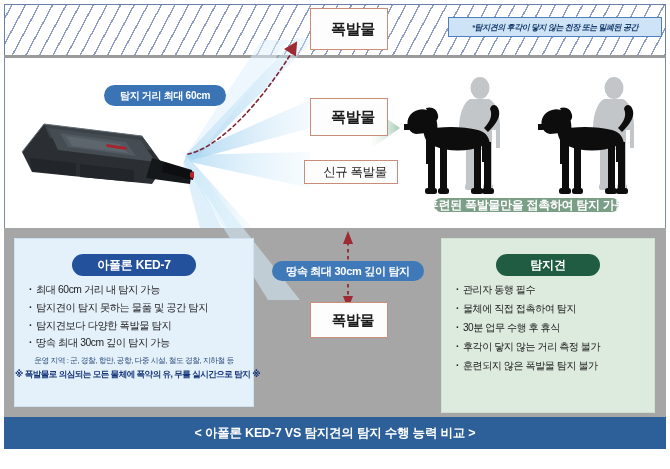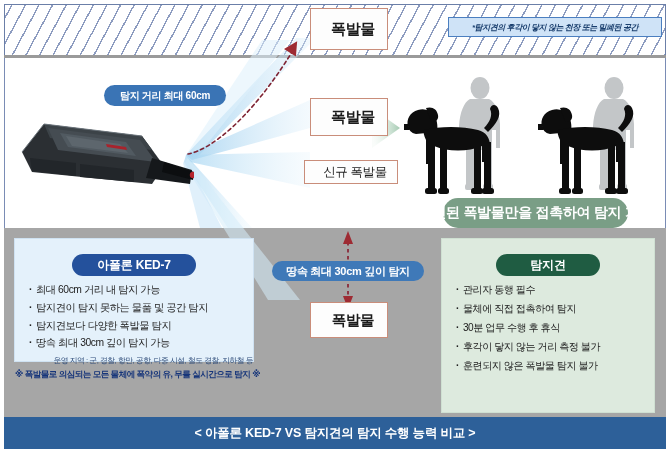--- a/index.html
+++ b/index.html
@@ -92,21 +92,21 @@
     display: flex; align-items: center; justify-content: center;
     color: #1a3f6e; font-size: 8px; font-weight: bold;
     letter-spacing: -0.45px; white-space: nowrap; font-style: italic;
   }
 
   
   .panel {
     position: absolute; padding-top: 4px;
   }
   .panel-left {
-    left: 14px; top: 238px; width: 240px; height: 124px;
+    left: 14px; top: 238px; width: 240px; height: 169px;
     background: #e4f1fb; border: 1px solid #cfe2f2;
   }
   .panel-right {
     left: 441px; top: 238px; width: 214px; height: 175px;
     background: #ddeade; border: 1px solid #cfe0d2;
   }
   .panel-title {
     margin: 11px auto 8px auto;
     border-radius: 999px;
     display: flex; align-items: center; justify-content: center;
@@ -118,21 +118,21 @@
 
   .bullets { list-style: none; margin: 0 0 0 14px; padding: 0; }
   .bullets li {
     font-size: 10.3px; color: #222222; letter-spacing: -0.45px;
     margin-bottom: 6.5px; white-space: nowrap; line-height: 1.1;
   }
   .bullets li::before { content: "\00B7"; margin-right: 4px; font-weight: bold; }
   .bullets.green li { font-size: 10.1px; margin-bottom: 8px; }
 
   .note1 {
-    text-align: right; font-size: 7.8px; color: #2f4d7a;
+    text-align: center; font-size: 7.8px; color: #2f4d7a;
     letter-spacing: -0.5px; margin-top: 3px; white-space: nowrap;
   }
   .note2 {
     text-align: center; font-size: 8.6px; color: #16357a; font-weight: bold;
     letter-spacing: -0.55px; margin-top: 3px; white-space: nowrap;
   }
 
   
   .bottomglow {
     position: absolute; left: 0; top: 449px; width: 670px; height: 20px;
@@ -287,21 +287,21 @@
   <div class="cnote">*탐지견의 후각이 닿지 않는 천장 또는 밀폐된 공간</div>
 
   <div class="ebox" style="left:310px; top:8px; width:78px; height:42px; font-size:15px; font-weight:bold;">폭발물</div>
 
   <div class="pill pill-blue" style="left:104px; top:85px; width:122px; height:21px; font-size:10px;">탐지 거리 최대 60cm</div>
 
   <div class="ebox" style="left:310px; top:98px; width:78px; height:38px; font-size:15px; font-weight:bold;">폭발물</div>
 
   <div class="ebox" style="left:304px; top:160px; width:94px; height:24px; font-size:12.5px;">신규 폭발물</div>
 
-  <div class="pill pill-green" style="left:443px; top:198px; width:185px; height:30px; font-size:14px;">훈련된 폭발물만을 접촉하여 탐지 가능</div>
+  <div class="pill pill-green" style="left:434px; top:198px; width:185px; height:14px; font-size:12px;">훈련된 폭발물만을 접촉하여 탐지 가능</div>
 
   <div class="pill pill-blue2" style="left:272px; top:261px; width:152px; height:20px; font-size:11px;">땅속 최대 30cm 깊이 탐지</div>
 
   <div class="ebox" style="left:310px; top:302px; width:78px; height:36px; font-size:14.5px; font-weight:bold;">폭발물</div>
 
   <div class="panel panel-left">
     <div class="panel-title title-blue">아폴론 KED-7</div>
     <ul class="bullets">
       <li>최대 60cm 거리 내 탐지 가능</li>
       <li>탐지견이 탐지 못하는 물품 및 공간 탐지</li>

